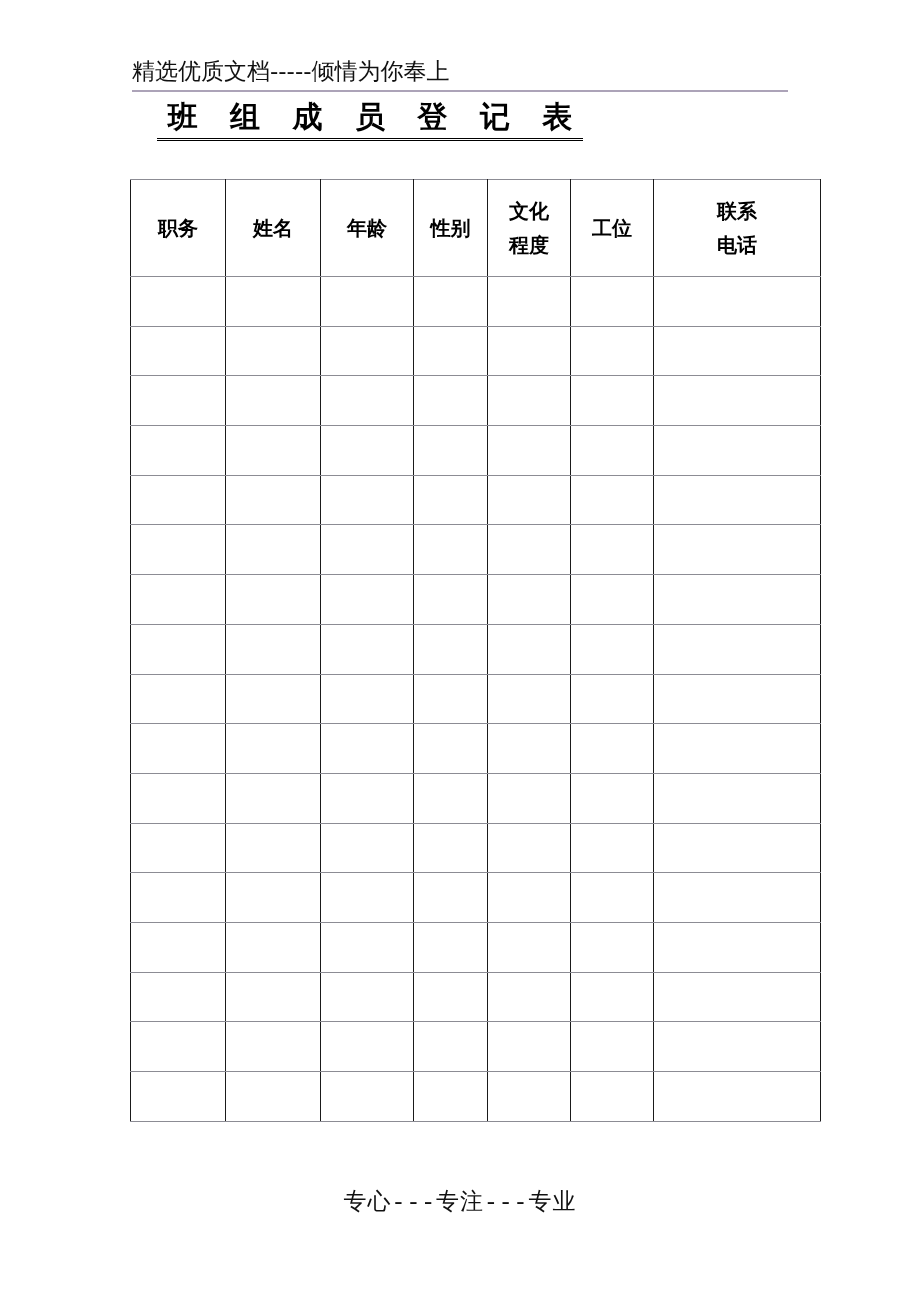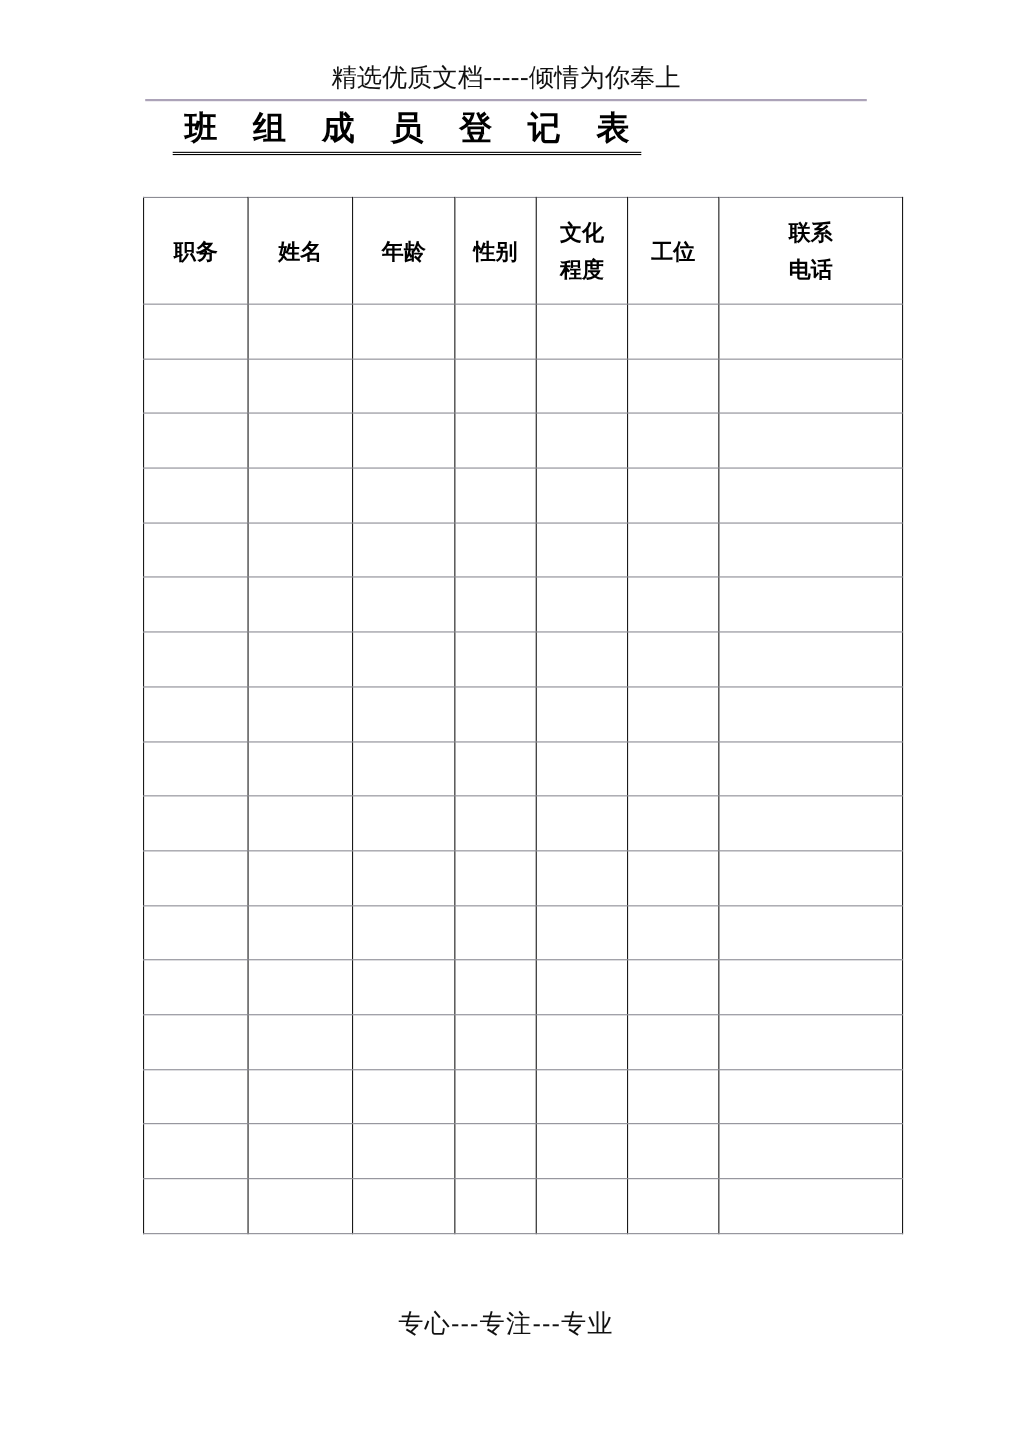--- a/index.html
+++ b/index.html
@@ -14,21 +14,20 @@
     position: relative;
     overflow: hidden;
   }
 
   
   .promo-header {
     position: absolute;
     left: 132px;
     top: 57px;
     width: 656px;
-    text-align: center;
     font-size: 23px;
     line-height: 29px;
     color: #111111;
     font-family: "DejaVu Sans", "Liberation Sans", sans-serif;
     white-space: nowrap;
     letter-spacing: 0px;
   }
   .promo-rule {
     position: absolute;
     left: 132px;
@@ -108,21 +107,21 @@
   
   .doc-footer {
     position: absolute;
     left: 0;
     top: 1188px;
     width: 920px;
     text-align: center;
     font-size: 23px;
     line-height: 30px;
     color: #111111;
-    font-family: Liberation Sans, sans-serif;
+    font-family: Liberation Mono, monospace;
     letter-spacing: 1px;
   }
 </style>
 </head>
 <body>
 
 <div class="promo-header">精选优质文档-----倾情为你奉上</div>
 
 <div class="promo-rule"></div>
 

